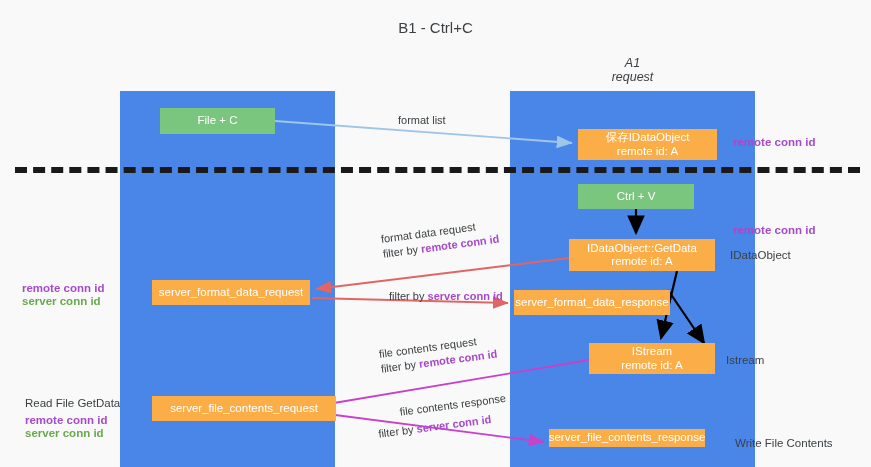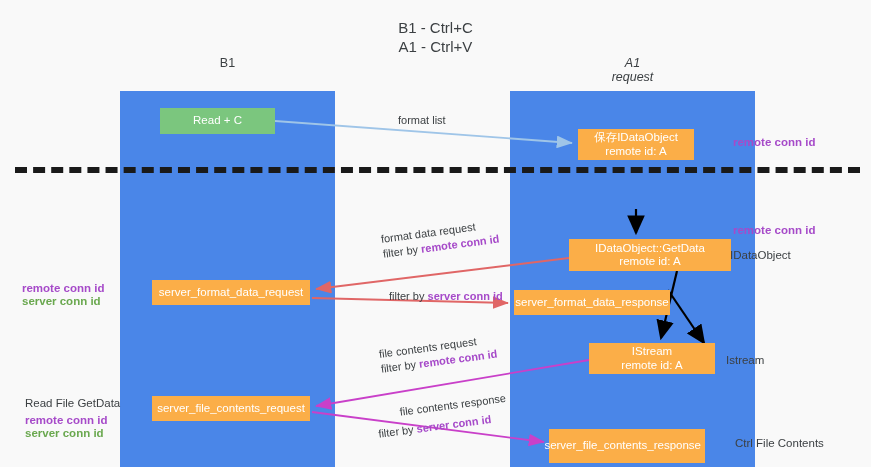--- a/index.html
+++ b/index.html
@@ -36,28 +36,28 @@
     position:absolute;box-sizing:border-box;
     display:flex;flex-direction:column;
     align-items:center;justify-content:center;
     color:#ffffff;font-size:11.5px;line-height:13.5px;
     text-align:center;padding:2px 4px;
   }
   .node.green{background:#7bc67e;}
   .node.orange{background:#fbae48;}
 
   #n-ctrlc{left:160px;top:96px;width:115px;height:26px;}
-  #n-store{left:578px;top:117px;width:116px;height:31px;}
+  #n-store{left:578px;top:117px;width:139px;height:31px;}
   #n-ctrlv{left:578px;top:172px;width:116px;height:25px;}
-  #n-getdata{left:569px;top:227px;width:162px;height:32px;align-items:center;}
+  #n-getdata{left:569px;top:227px;width:146px;height:32px;align-items:center;}
   #n-sfdreq{left:152px;top:268px;width:158px;height:25px;}
   #n-sfdres{left:514px;top:278px;width:156px;height:25px;}
   #n-istream{left:589px;top:331px;width:126px;height:31px;}
-  #n-sfcreq{left:152px;top:384px;width:158px;height:25px;}
-  #n-sfcres{left:549px;top:417px;width:156px;height:34px;align-items:flex-end;}
+  #n-sfcreq{left:152px;top:384px;width:184px;height:25px;}
+  #n-sfcres{left:549px;top:417px;width:156px;height:18px;}
 
   
   .side{position:absolute;font-size:11.5px;line-height:14px;white-space:nowrap;}
   .side.purple{color:#a64ac9;font-weight:bold;}
   .side.green{color:#6aa84f;font-weight:bold;}
   .side.dark{color:#3c4043;}
 
   #s-remote1{left:733px;top:123px;}
   #s-remote2{left:733px;top:211px;}
   #s-dataobject{left:730px;top:236px;}
@@ -90,25 +90,23 @@
 
   svg#edges{position:absolute;left:0;top:0;width:871px;height:467px;pointer-events:none;}
 </style>
 </head>
 <body>
 
 <div id="stage">
 
   <div id="title">
     <div>B1 - Ctrl+C</div>
-    <div>A1 - Ctrl+V</div>
   </div>
 
   <div id="head-b1" class="lane-head">
-    <div>B1</div>
   </div>
   <div id="head-a1" class="lane-head">
     <div>A1</div>
     <div>request</div>
   </div>
 
   <div id="lane-b1" class="lane"></div>
   <div id="lane-a1" class="lane"></div>
 
   <svg id="edges" viewBox="0 0 871 467">
@@ -138,28 +136,31 @@
     <path d="M677,259 L661,326" stroke="#000000" stroke-width="2.2" fill="none" marker-end="url(#ah-black)"></path>
 
     <path d="M668,278 L704,331" stroke="#000000" stroke-width="2.2" fill="none" marker-end="url(#ah-black)"></path>
 
     <path d="M589,348 L316,394" stroke="#c940c9" stroke-width="1.8" fill="none" marker-end="url(#ah-magenta)"></path>
 
     <path d="M312,400 L544,430" stroke="#c940c9" stroke-width="1.8" fill="none" marker-end="url(#ah-magenta)"></path>
   </svg>
 
   <div id="n-ctrlc" class="node green">
-    <span>Read + C</span>
+    <span>File + C</span>
   </div>
 
   <div id="n-store" class="node orange">
     <span>保存IDataObject</span>
     <span>remote id: A</span>
   </div>
 
+  <div id="n-ctrlv" class="node green">
+    <span>Ctrl + V</span>
+  </div>
 
   <div id="n-getdata" class="node orange">
     <span>IDataObject::GetData</span>
     <span>remote id: A</span>
   </div>
 
   <div id="n-sfdreq" class="node orange">
     <span>server_format_data_request</span>
   </div>
 
@@ -200,21 +201,21 @@
 
   <div id="e-fcres" class="elabel rot">
     <div style="margin-left:24px">file contents response</div>
     <div style="margin-top:4px"><span>filter by </span><span class="pp">server conn id</span></div>
   </div>
 
   <div id="s-remote1" class="side purple">remote conn id</div>
   <div id="s-remote2" class="side purple">remote conn id</div>
   <div id="s-dataobject" class="side dark">IDataObject</div>
   <div id="s-istream" class="side dark">Istream</div>
-  <div id="s-write" class="side dark">Ctrl File Contents</div>
+  <div id="s-write" class="side dark">Write File Contents</div>
 
   <div id="l-remote1" class="side purple">remote conn id</div>
   <div id="l-server1" class="side green">server conn id</div>
   <div id="l-read" class="side dark">Read File GetData</div>
   <div id="l-remote2" class="side purple">remote conn id</div>
   <div id="l-server2" class="side green">server conn id</div>
 
   <div id="divider"></div>
 
 </div>

